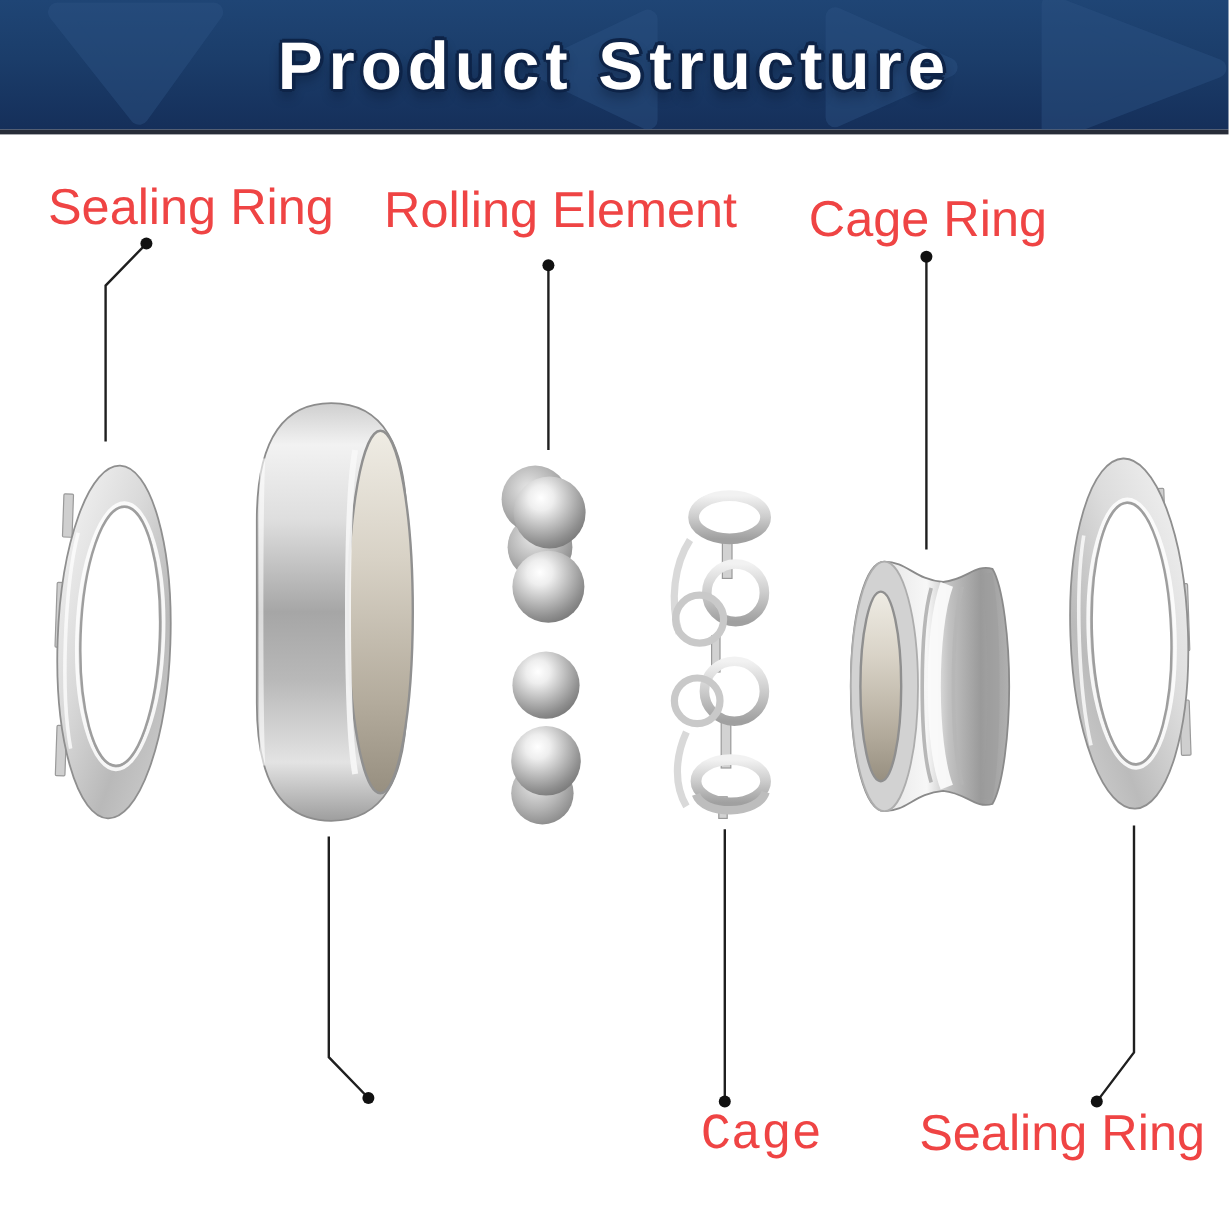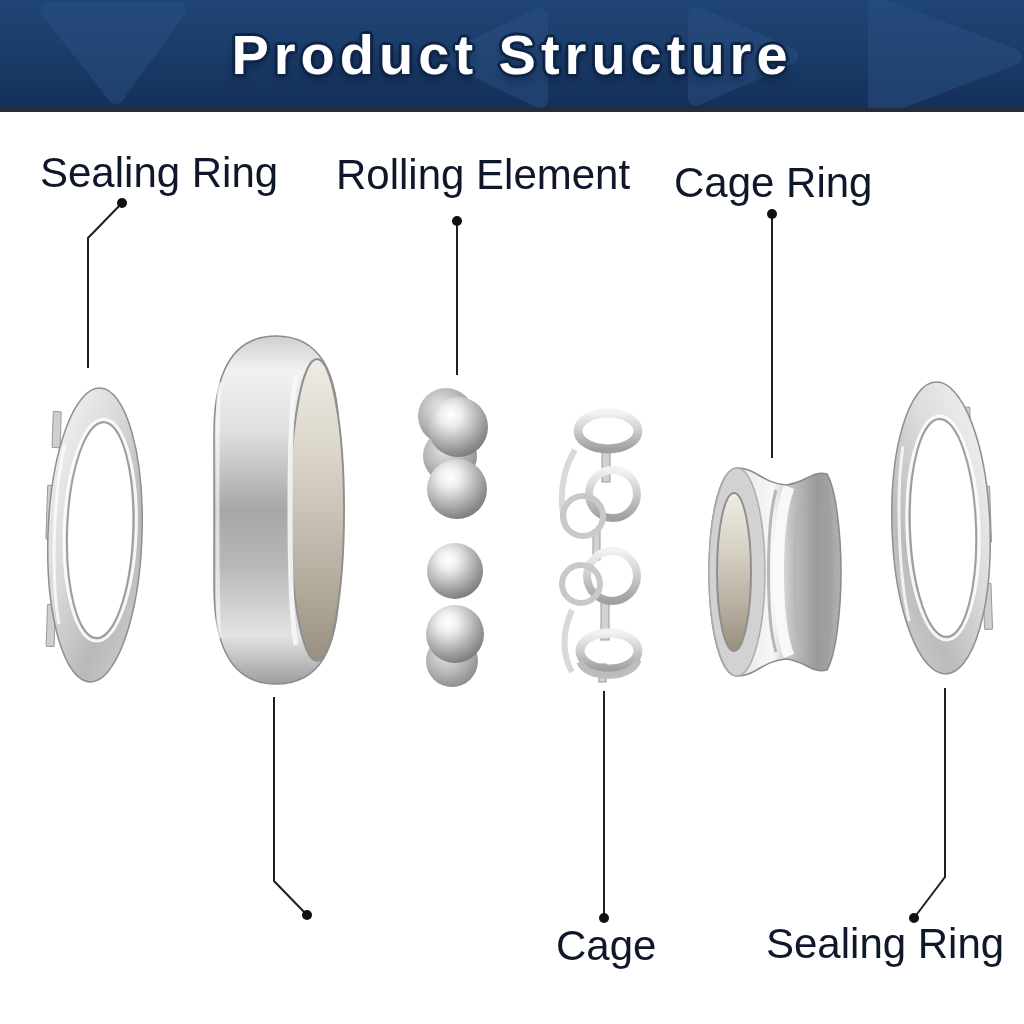--- a/index.html
+++ b/index.html
@@ -19,28 +19,28 @@
     font-size:56px;font-weight:700;letter-spacing:5px;color:#ffffff;
     text-shadow:
       -2px -2px 0 #0e2448, 2px -2px 0 #0e2448,
       -2px  2px 0 #0e2448, 2px  2px 0 #0e2448,
       -3px  0   0 #0e2448, 3px  0   0 #0e2448,
        0    3px 0 #0e2448, 0   -3px 0 #0e2448,
        0    6px 10px rgba(4,14,32,.45);
   }
   .diagram{position:absolute;left:0;top:0;width:1024px;height:1024px;}
   .lbl{
-    position:absolute;font-size:42px;font-weight:400;color:#0f172a;
+    position:absolute;font-size:42px;font-weight:400;color:#ef4444;
     white-space:nowrap;line-height:1.1;
   }
   .lbl-sealing-top   {left:40px;  top:150px;}
-  .lbl-rolling       {left:320px; top:152px;margin-left:16px;}
+  .lbl-rolling       {left:320px; top:152px;}
   .lbl-inner         {left:674px; top:160px;}
   .lbl-outer         {left:229px; top:921px;}
-  .lbl-cage          {left:556px; top:923px;}
+  .lbl-cage          {left:584px; top:923px;font-family:Liberation Mono, monospace;}
   .lbl-sealing-bottom{left:766px; top:921px;}
 </style>
 </head>
 <body>
 
 <div class="stage">
 
   <header class="banner">
     <svg class="banner-deco" viewBox="0 0 1024 108">
       <g fill="#2d5384" stroke="#2d5384" stroke-width="16" stroke-linejoin="round" opacity="0.45">

